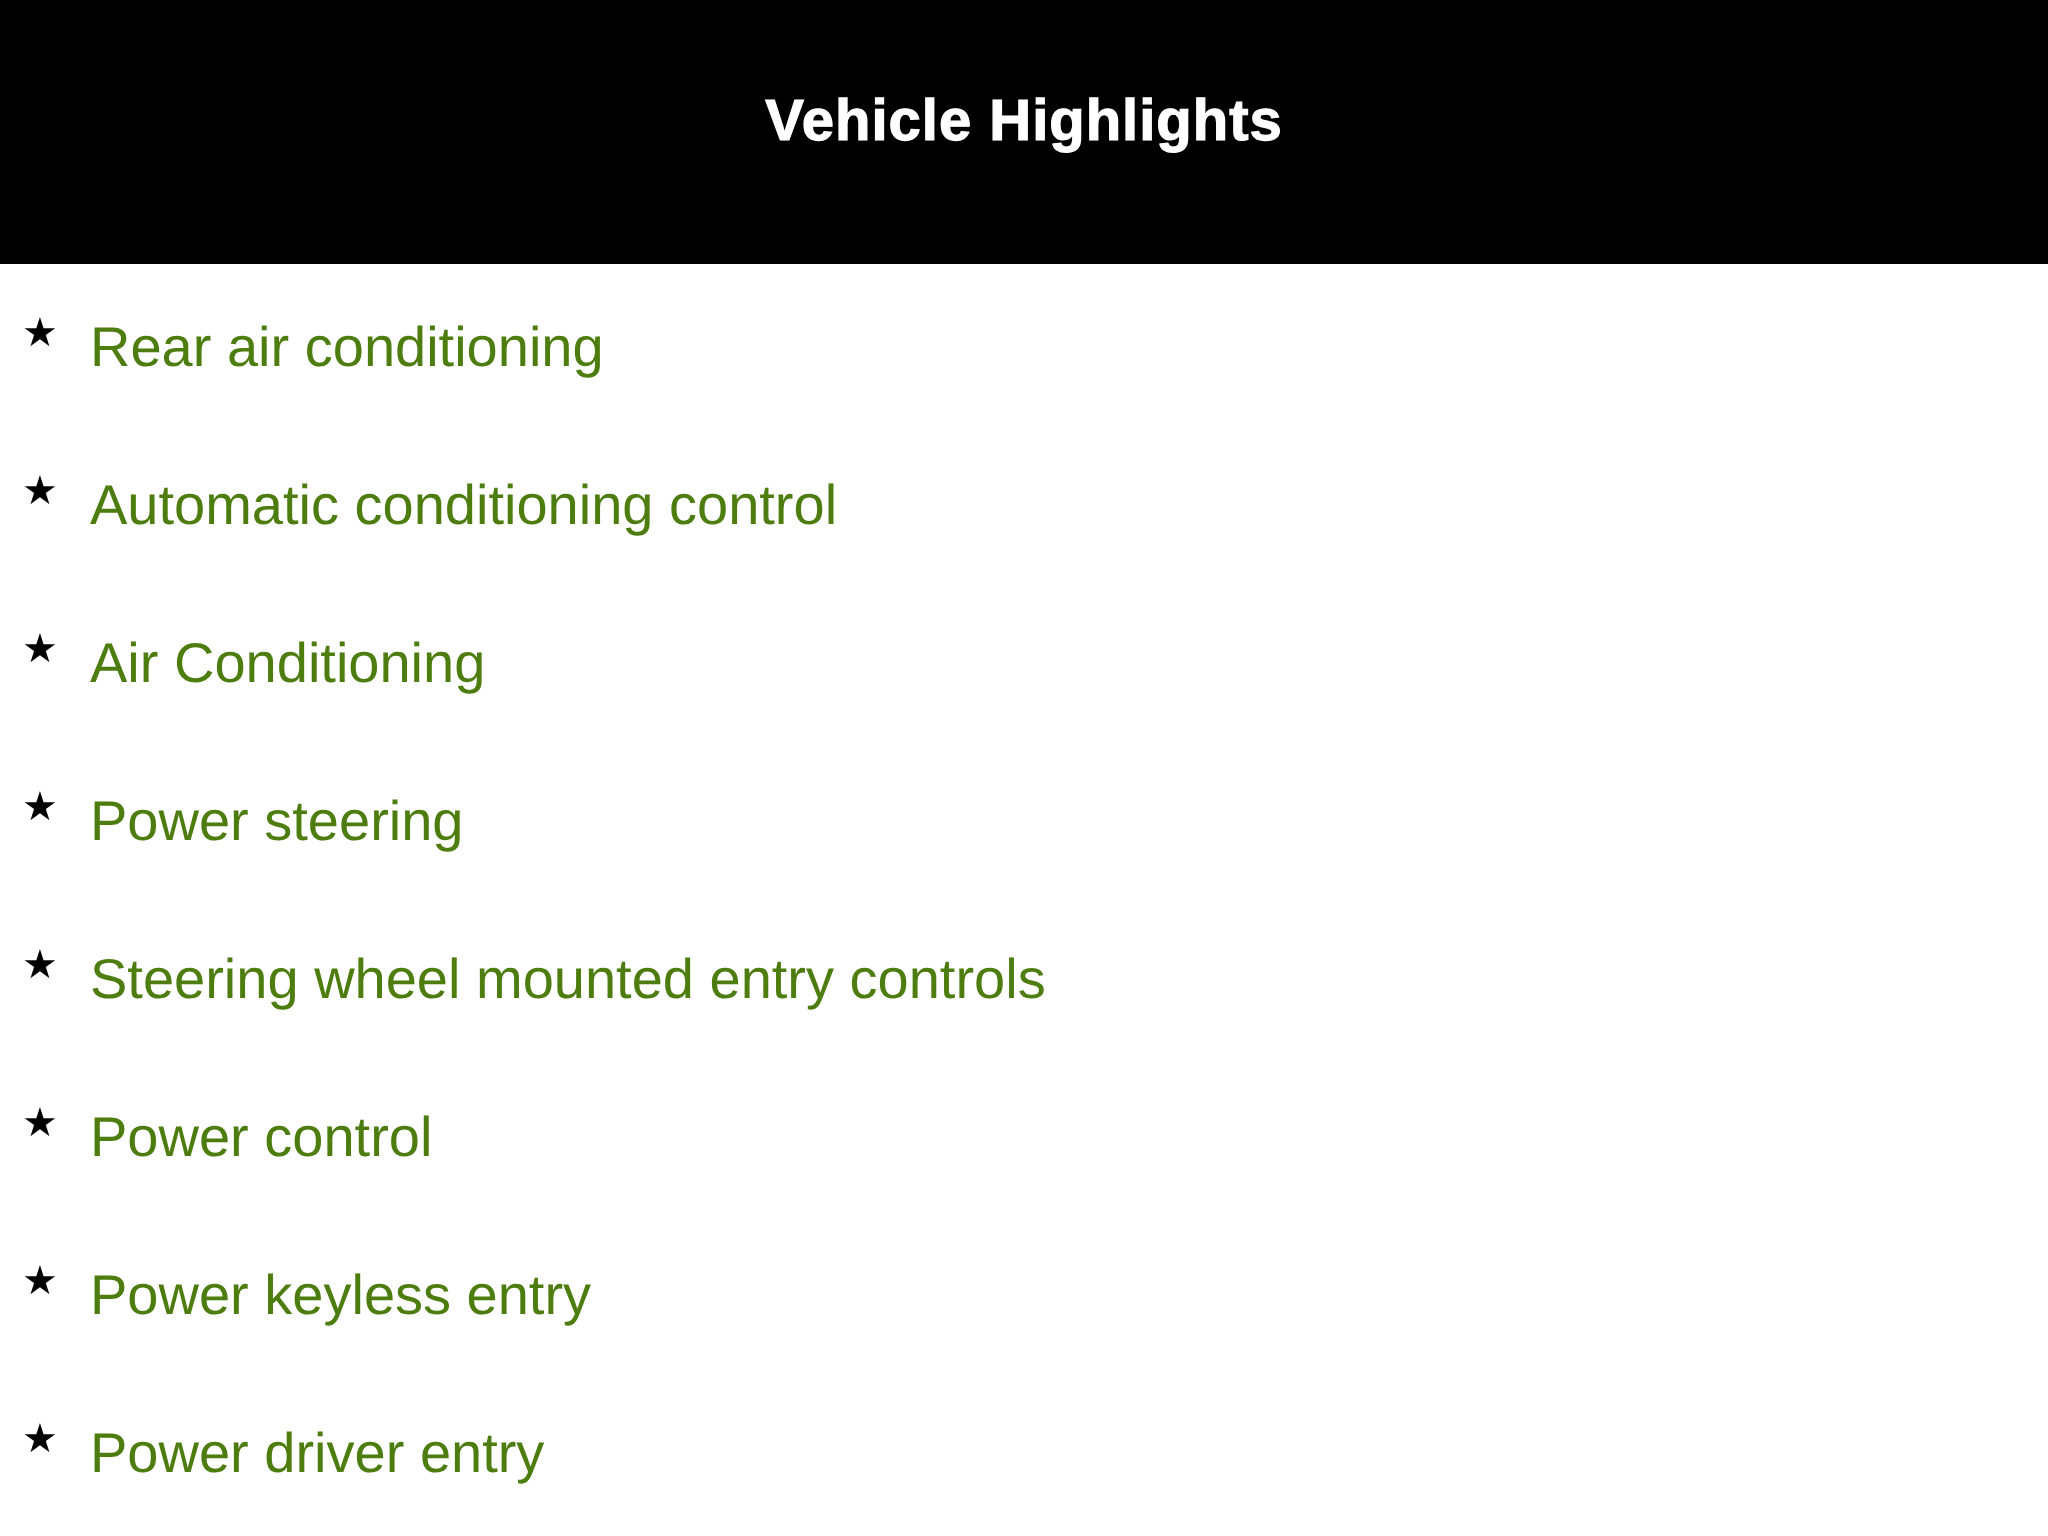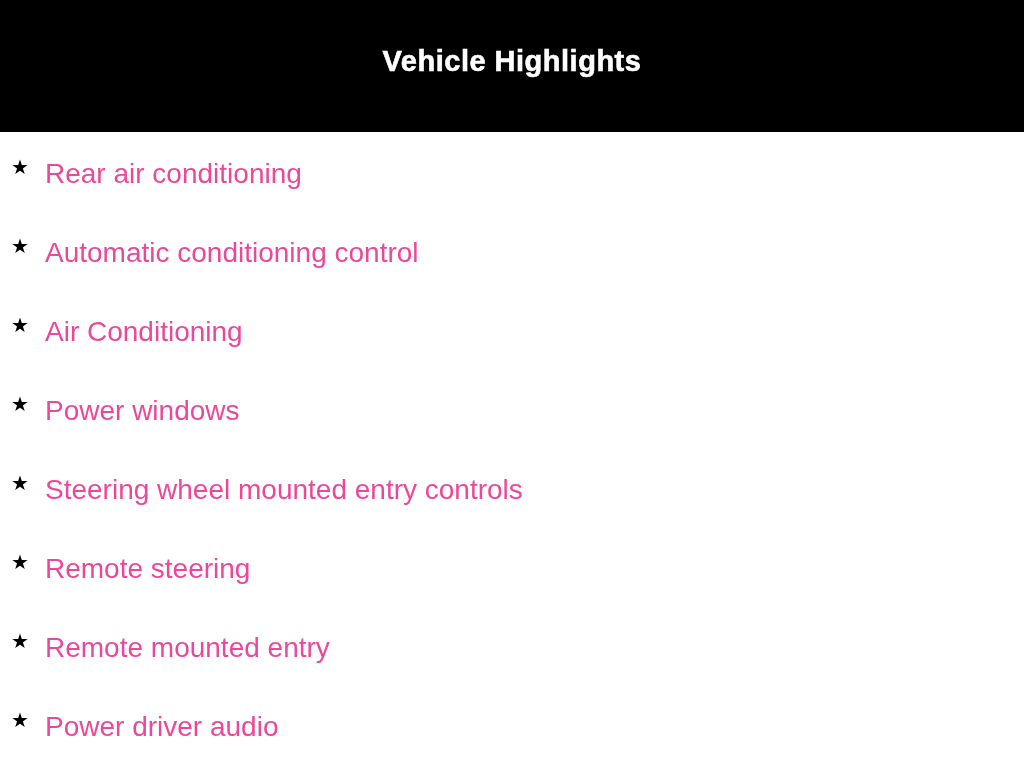--- a/index.html
+++ b/index.html
@@ -37,21 +37,21 @@
       font-size: 20px;
       color: #000000;
       top: 3px;
       line-height: 20px;
     }
     .label {
       position: absolute;
       left: 45px;
       top: 4px;
       font-size: 28px;
-      color: #ec4899;
+      color: #4d7c0f;
       white-space: nowrap;
       line-height: 32px;
     }
   </style>
 </head>
 <body>
 
 <div class="header">
   <div class="title">Vehicle Highlights</div>
 </div>
@@ -64,31 +64,31 @@
   <li class="item" style="top:233px">
     <span class="star">★</span>
     <span class="label">Automatic conditioning control</span>
   </li>
   <li class="item" style="top:312px">
     <span class="star">★</span>
     <span class="label">Air Conditioning</span>
   </li>
   <li class="item" style="top:391px">
     <span class="star">★</span>
-    <span class="label">Power windows</span>
+    <span class="label">Power steering</span>
   </li>
   <li class="item" style="top:470px">
     <span class="star">★</span>
     <span class="label">Steering wheel mounted entry controls</span>
   </li>
   <li class="item" style="top:549px">
     <span class="star">★</span>
-    <span class="label">Remote steering</span>
+    <span class="label">Power control</span>
   </li>
   <li class="item" style="top:628px">
     <span class="star">★</span>
-    <span class="label">Remote mounted entry</span>
+    <span class="label">Power keyless entry</span>
   </li>
   <li class="item" style="top:707px">
     <span class="star">★</span>
-    <span class="label">Power driver audio</span>
+    <span class="label">Power driver entry</span>
   </li>
 </ul>
 
 </body></html>

